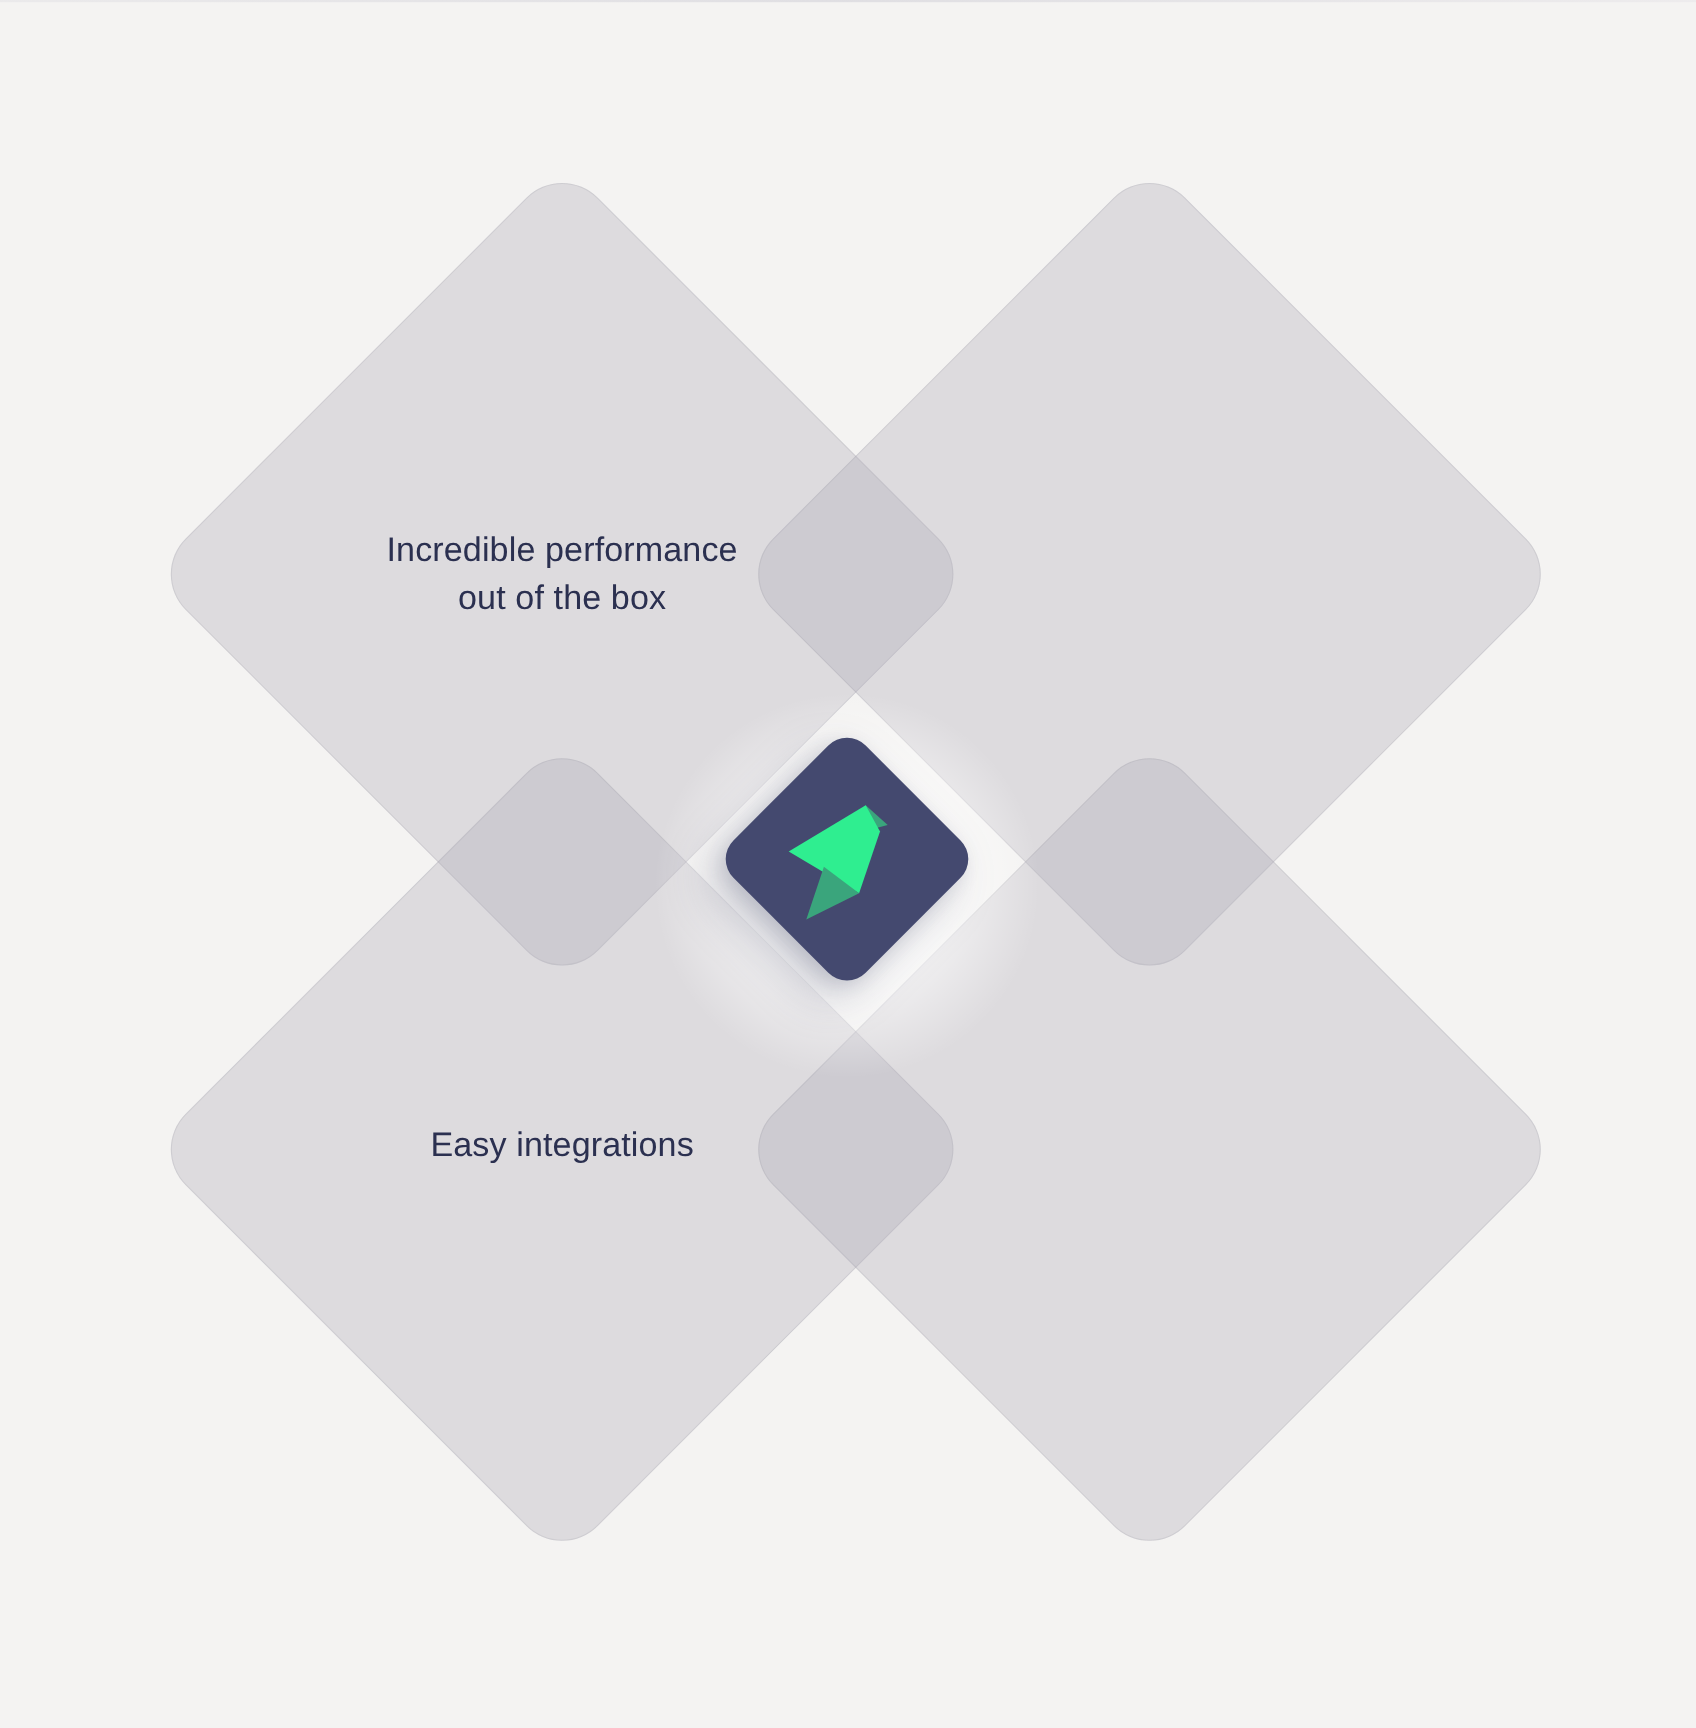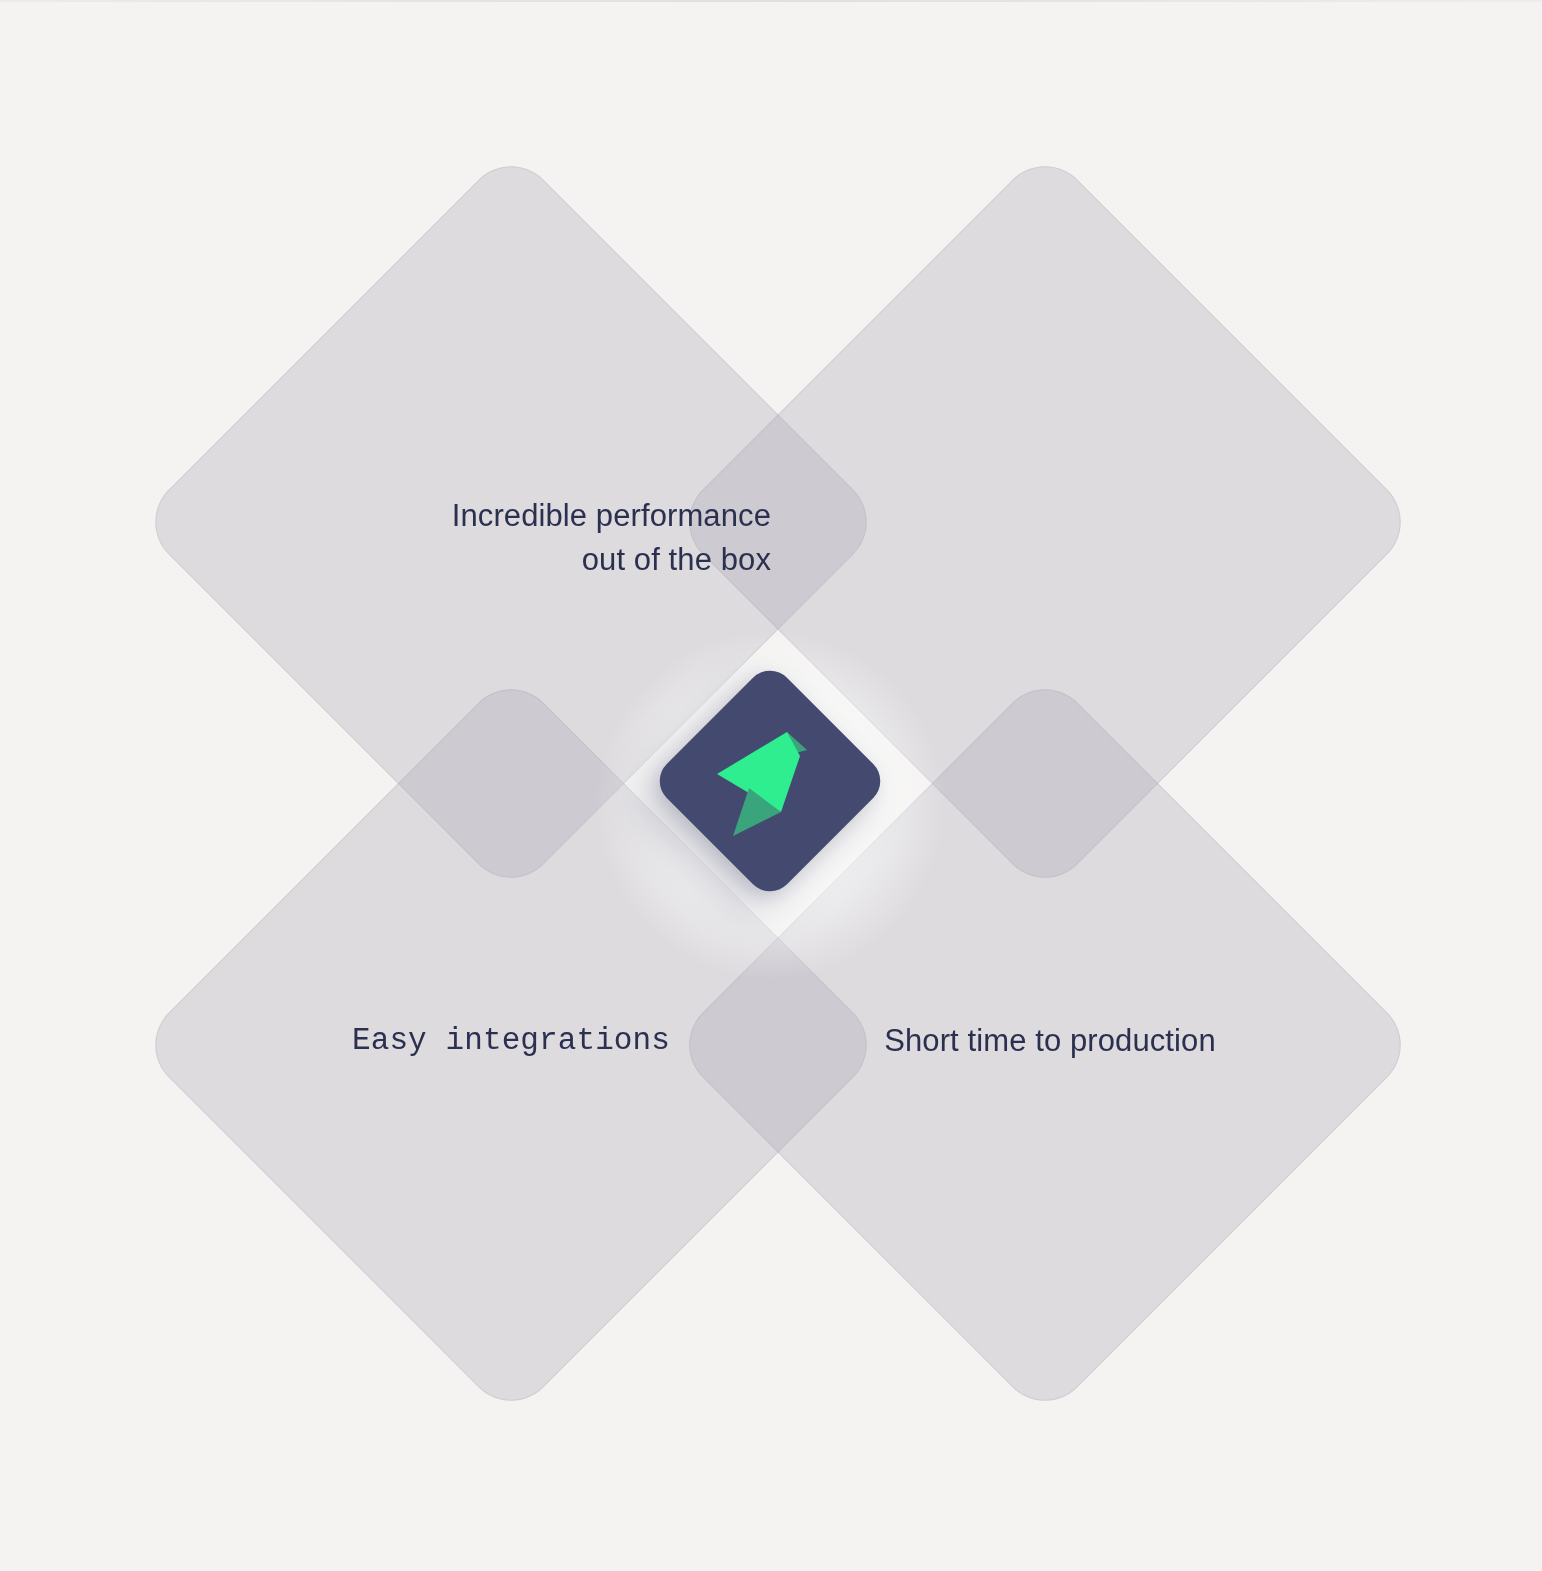--- a/index.html
+++ b/index.html
@@ -74,23 +74,23 @@
     position: absolute;
     color: #2b3050;
     font-size: 31px;
     line-height: 1.42;
     font-weight: 400;
     text-align: center;
     letter-spacing: .1px;
     white-space: pre-line;
   }
 
-  .lbl-perf   { left: 251px; top: 494px; width: 520px; text-align: right; }
+  .lbl-perf   { left: 251px; top: 478px; width: 520px; }
   .lbl-scale  { left: 790px; top: 498px; width: 520px; }
-  .lbl-integ  { left: 251px; top: 1019px; width: 520px; font-family: Liberation Mono, monospace; }
+  .lbl-integ  { left: 251px; top: 1019px; width: 520px; }
   .lbl-short  { left: 790px; top: 1019px; width: 520px; }
 
   
   .logo-tile-wrap {
     position: absolute;
     left: 643px;
     top: 650px;
     width: 254px;
     height: 262px;
   }
@@ -136,16 +136,15 @@
       <polygon points="84,16 104,34 66,44" fill="#3aa57c"></polygon>
       <polygon points="84,16 97,40 78,96 14,58" fill="#2fee90"></polygon>
       <polygon points="46,72 78,96 30,120" fill="#3aa57c"></polygon>
     </svg>
   </div>
 
   <div class="labels">
     <div class="label lbl-perf">Incredible performance
 out of the box</div>
     <div class="label lbl-integ">Easy integrations</div>
-    <div class="label lbl-short">Short time to production</div>
   </div>
 
 </div>
 
 </body></html>

